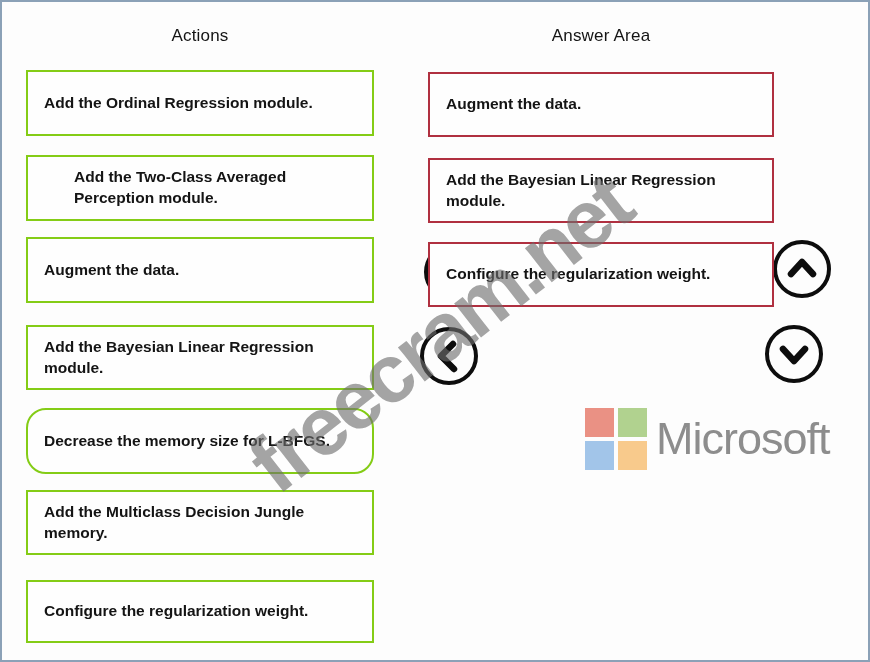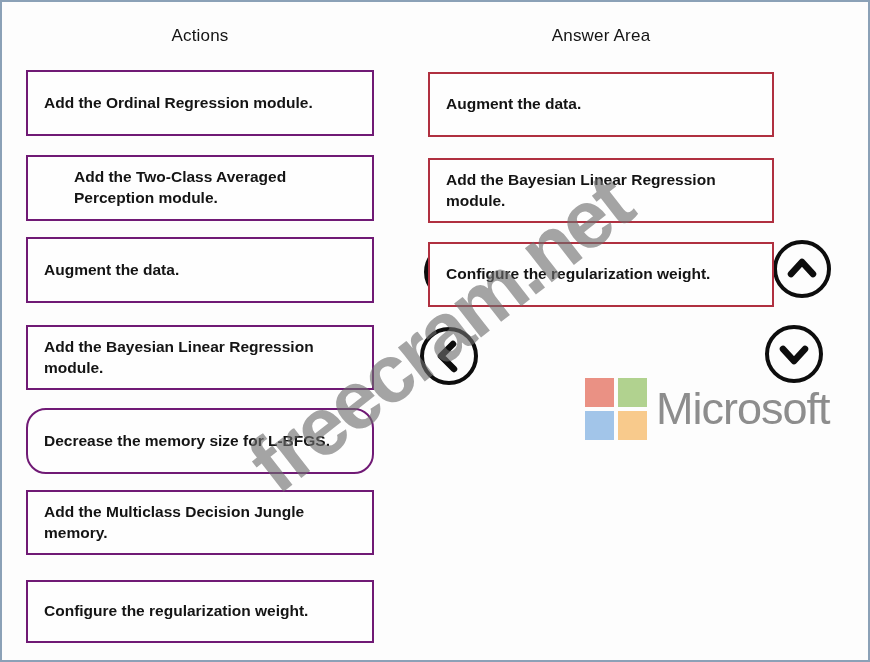--- a/index.html
+++ b/index.html
@@ -14,21 +14,21 @@
   }
   .hdr-actions{left:24px;width:348px;}
   .hdr-answer{left:426px;width:346px;}
 
   .abox{
     position:absolute;box-sizing:border-box;background:#fefefe;
     display:flex;align-items:center;z-index:3;
     font-size:15.5px;font-weight:700;color:#141414;line-height:1.35;
     padding-left:16px;padding-right:8px;
   }
-  .green{border:2px solid #701a75;left:24px;width:348px;}
+  .green{border:2px solid #84cc16;left:24px;width:348px;}
   .red{border:2px solid #b03040;left:426px;width:346px;}
 
   .gb1{top:68px;height:66px;}
   .gb2{top:153px;height:66px;justify-content:center;}
   .gb3{top:235px;height:66px;}
   .gb4{top:323px;height:65px;}
   .gb5{top:406px;height:66px;border-radius:20px;}
   .gb6{top:488px;height:65px;}
   .gb7{top:578px;height:63px;}
 
@@ -51,21 +51,21 @@
   .btn-hidden{left:422px;top:241px;}
 
   .watermark{
     position:absolute;left:138px;top:272px;width:600px;height:120px;
     display:flex;align-items:center;justify-content:center;
     transform:rotate(-38deg);
     font-size:82px;font-weight:700;letter-spacing:-3px;
     color:#6e6e6e;opacity:.62;z-index:5;pointer-events:none;white-space:nowrap;
   }
 
-  .ms-logo{position:absolute;left:583px;top:376px;display:flex;align-items:flex-start;z-index:2;}
+  .ms-logo{position:absolute;left:583px;top:406px;display:flex;align-items:flex-start;z-index:2;}
   .ms-grid{display:grid;grid-template-columns:29px 29px;grid-template-rows:29px 29px;gap:4px;}
   .sq{width:29px;height:29px;}
   .sq-tl{background:#ea9184;}
   .sq-tr{background:#b1d28f;}
   .sq-bl{background:#a2c5e9;}
   .sq-br{background:#f8ca8c;}
   .ms-word{
     font-size:45px;font-weight:400;color:#8d8d8d;margin-left:9px;
     letter-spacing:-1px;line-height:62px;white-space:nowrap;
   }

